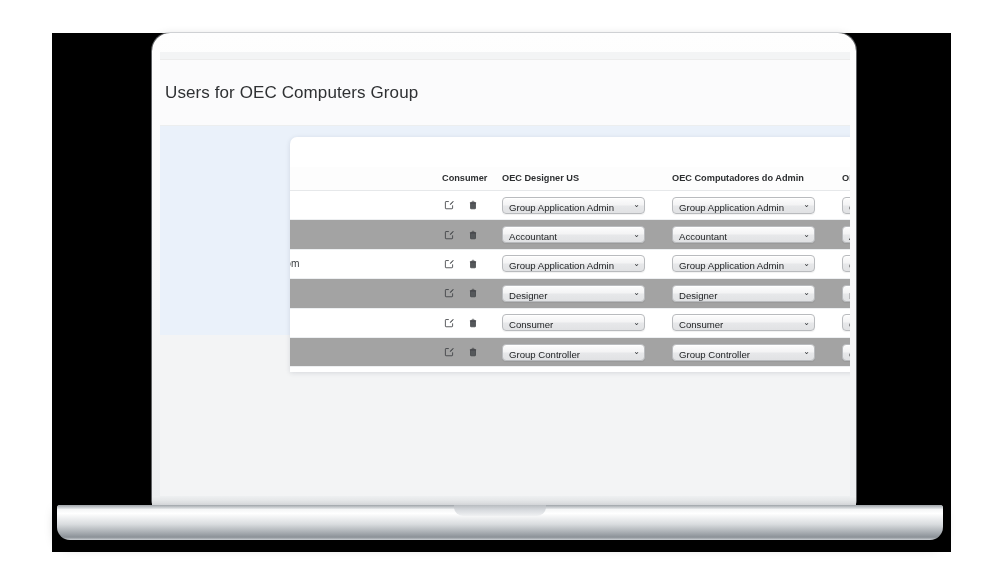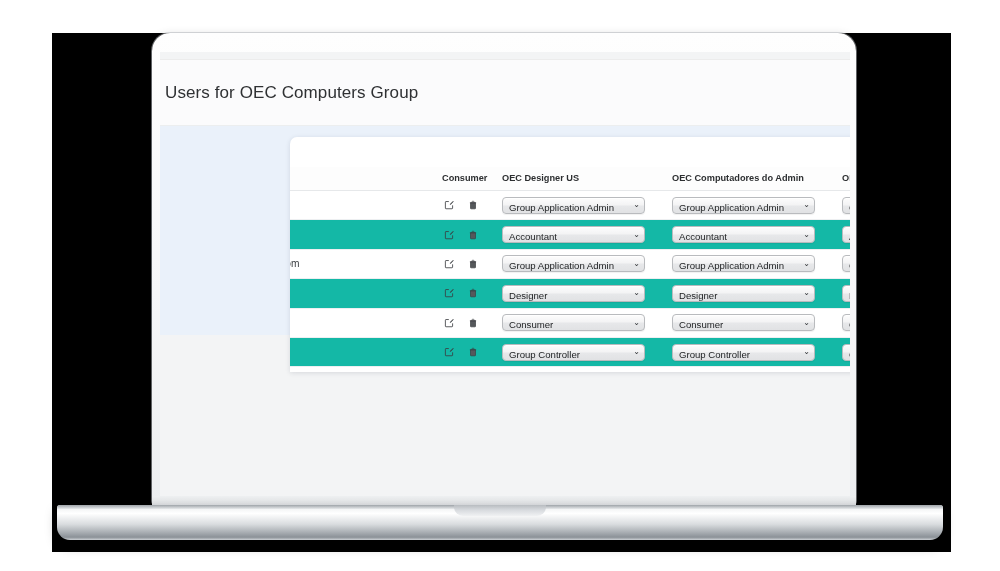--- a/index.html
+++ b/index.html
@@ -167,21 +167,21 @@
   table.users td {
     font-size: 10.2px;
     color: #3d4043;
     padding: 0;
     height: 28.4px;
     border-bottom: 1px solid #edeff1;
     white-space: nowrap;
     vertical-align: middle;
   }
   tr.row-odd td { background: #ffffff; }
-  tr.row-even td { background: #14b8a6; }
+  tr.row-even td { background: #a3a3a3; }
 
   .col-email  { width: 290px; padding-left: 8px !important; }
   .col-actions{ width: 60px; }
   .col-role   { width: 170px; }
 
   th.col-email { padding-left: 8px !important; }
 
   .actions-cell {
     display: flex;
     align-items: center;

